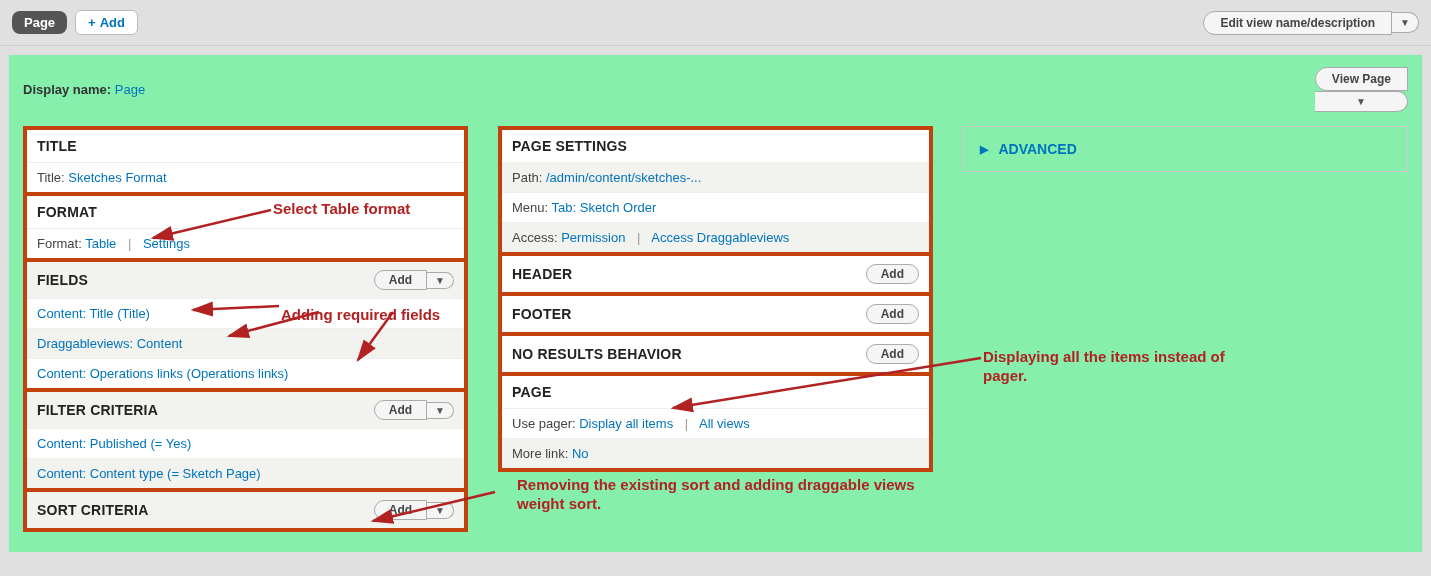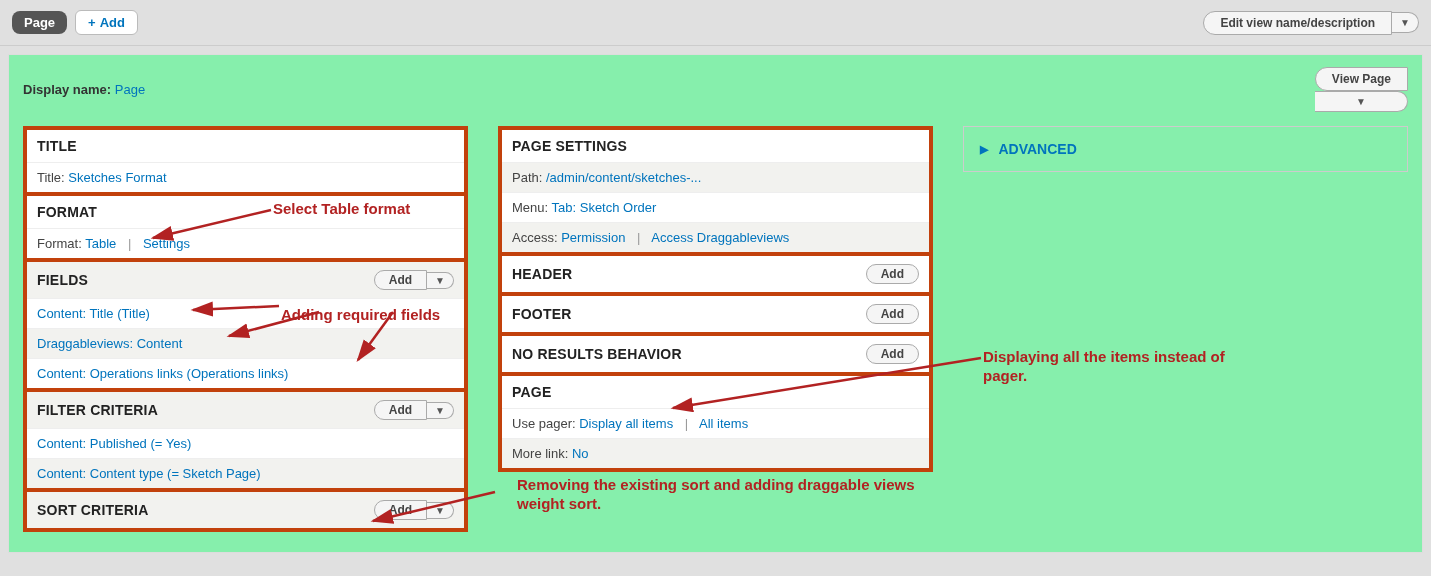--- a/index.html
+++ b/index.html
@@ -287,21 +287,21 @@
           <button class="mini-add round">Add</button>
         </div>
       </div>
 
       <div class="section">
         <div class="sec-head">PAGE</div>
         <div class="row">
           <span class="lbl-plain">Use pager:</span>
           <span class="link">Display all items</span>
           <span class="sep">|</span>
-          <span class="link">All items</span>
+          <span class="link">All views</span>
         </div>
         <div class="row alt">
           <span class="lbl-plain">More link:</span>
           <span class="link">No</span>
         </div>
       </div>
     </div>
 
     <div class="col right">
       <div class="advanced-box">

